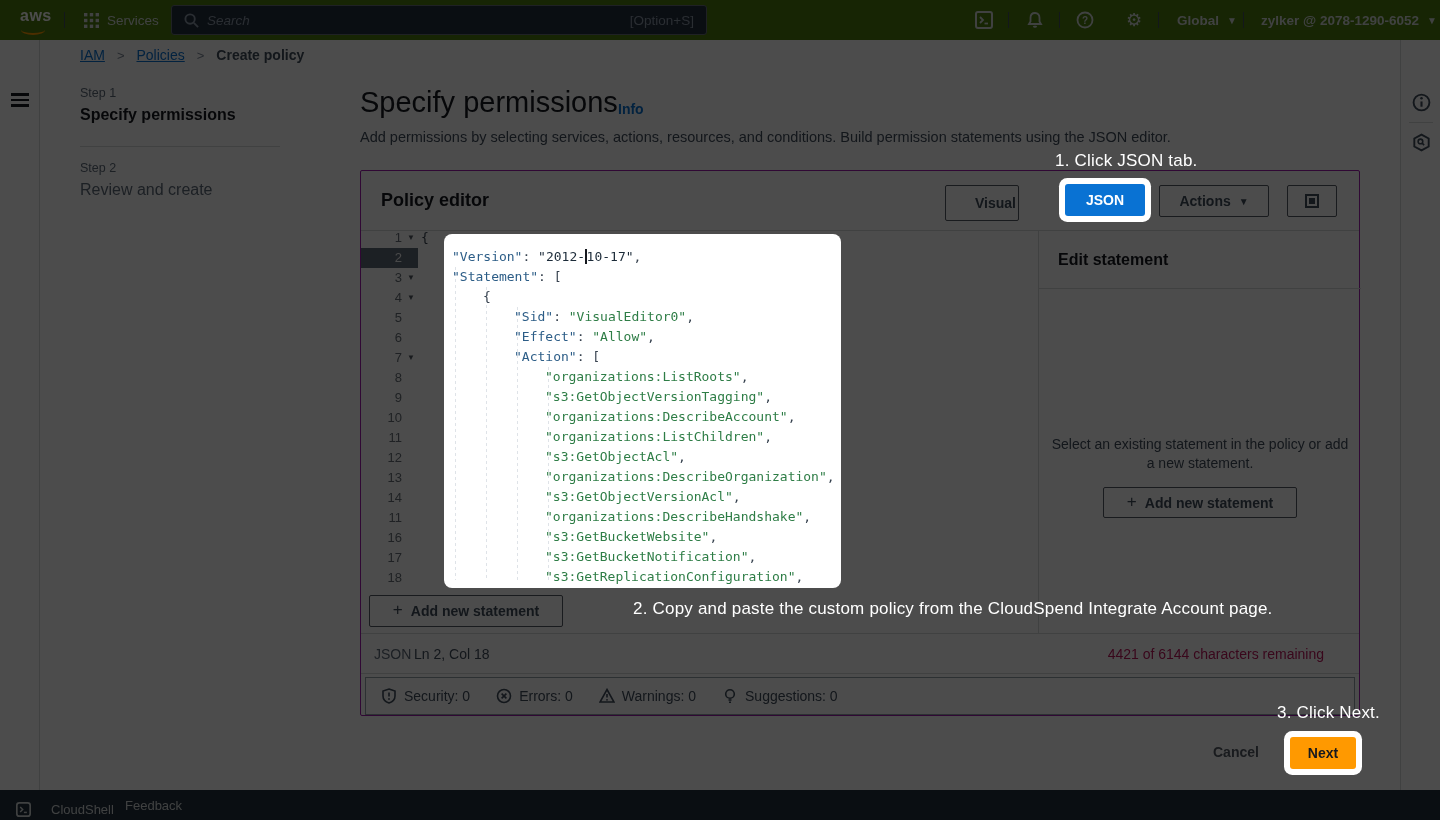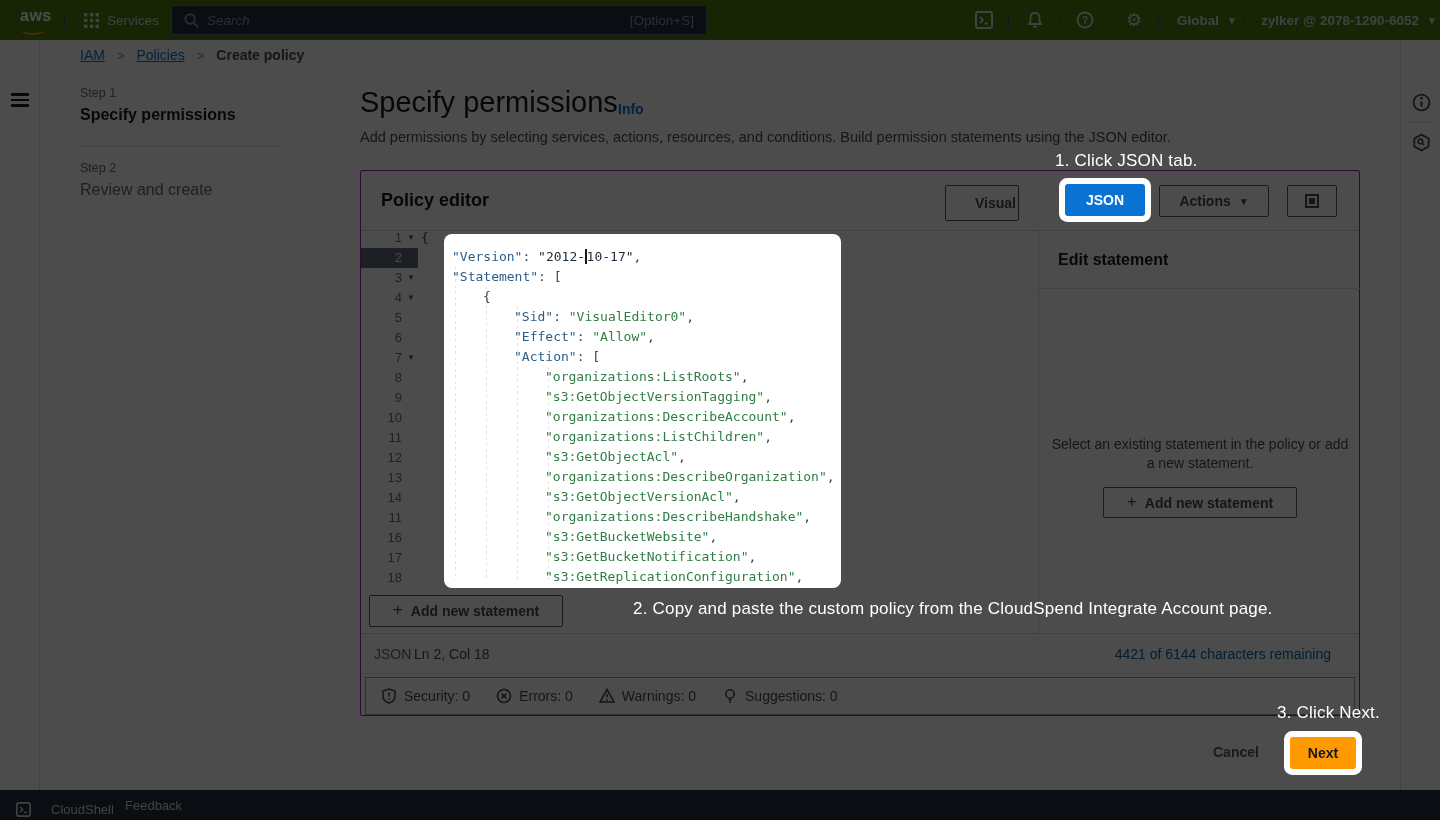--- a/index.html
+++ b/index.html
@@ -108,21 +108,21 @@
   .stmt-empty-text { margin-top:14px; font-size:14px; color:#414d5c; line-height:19px; }
   .stmt-add-btn { margin:14px auto 0 auto; width:194px; height:31px; }
   .plus-glyph { font-size:17px; font-weight:400; margin-top:-2px; }
 
   
   .add-row-btn { position:absolute; left:8px; top:424px; width:194px; height:32px; }
   .panel-div1 { position:absolute; left:0; top:462px; width:998px; height:1px; background:#d5dbdb; }
   .status-row { position:absolute; left:0; top:463px; width:998px; height:40px; }
   .status-mode { position:absolute; left:13px; top:12px; font-size:14px; color:#5f6b7a; }
   .status-cursor { position:absolute; left:53px; top:12px; font-size:14px; color:#414d5c; }
-  .status-chars { position:absolute; right:28px; top:12px; font-size:14px; color:#0369a1; }
+  .status-chars { position:absolute; right:35px; top:12px; font-size:14px; color:#be185d; }
   .panel-div2 { position:absolute; left:0; top:502px; width:998px; height:1px; background:#d5dbdb; }
   .validation { position:absolute; left:4px; top:506px; width:990px; height:38px; border:1px solid #95a0a8;
     background:#fff; display:flex; align-items:center; gap:26px; padding-left:15px; }
   .v-item { display:flex; align-items:center; gap:7px; font-size:14px; color:#414d5c; }
 
   
   .cancel-btn { position:absolute; left:1213px; top:744px; font-size:14px; font-weight:700; color:#545b64; cursor:pointer; background:none; border:none; font-family:"Liberation Sans",sans-serif; }
   .next-btn { position:absolute; left:1290px; top:737px; width:66px; height:32px; z-index:60;
     background:var(--primary-orange,#ff9900); border:none; border-radius:3px;
     font-size:14px; font-weight:700; color:#16191f; cursor:pointer; box-shadow:0 0 0 6px #ffffff;

